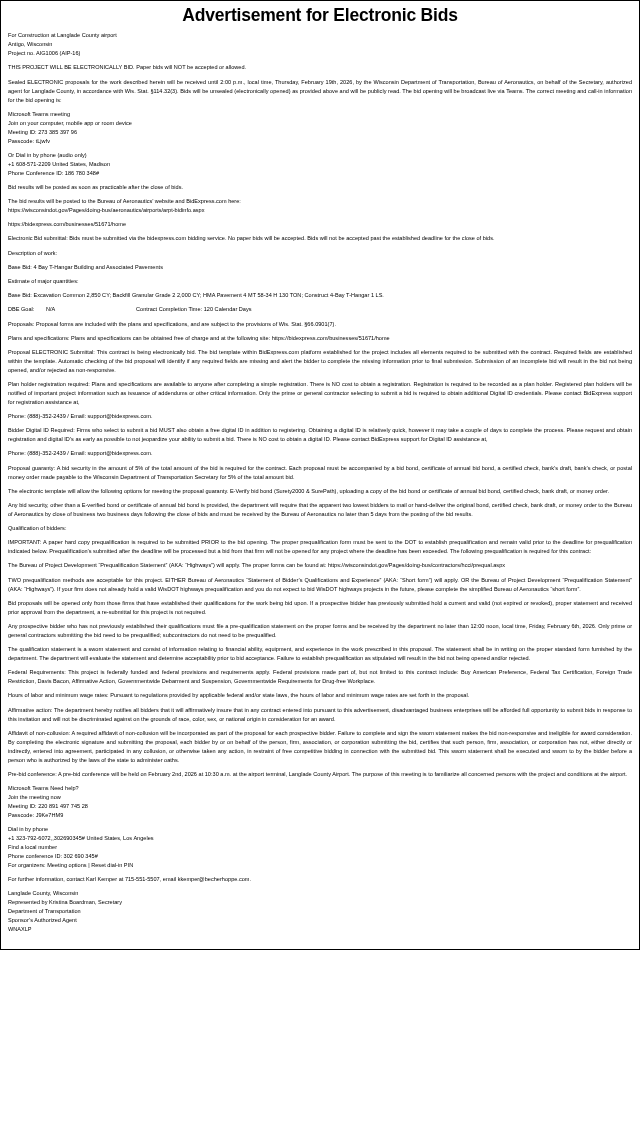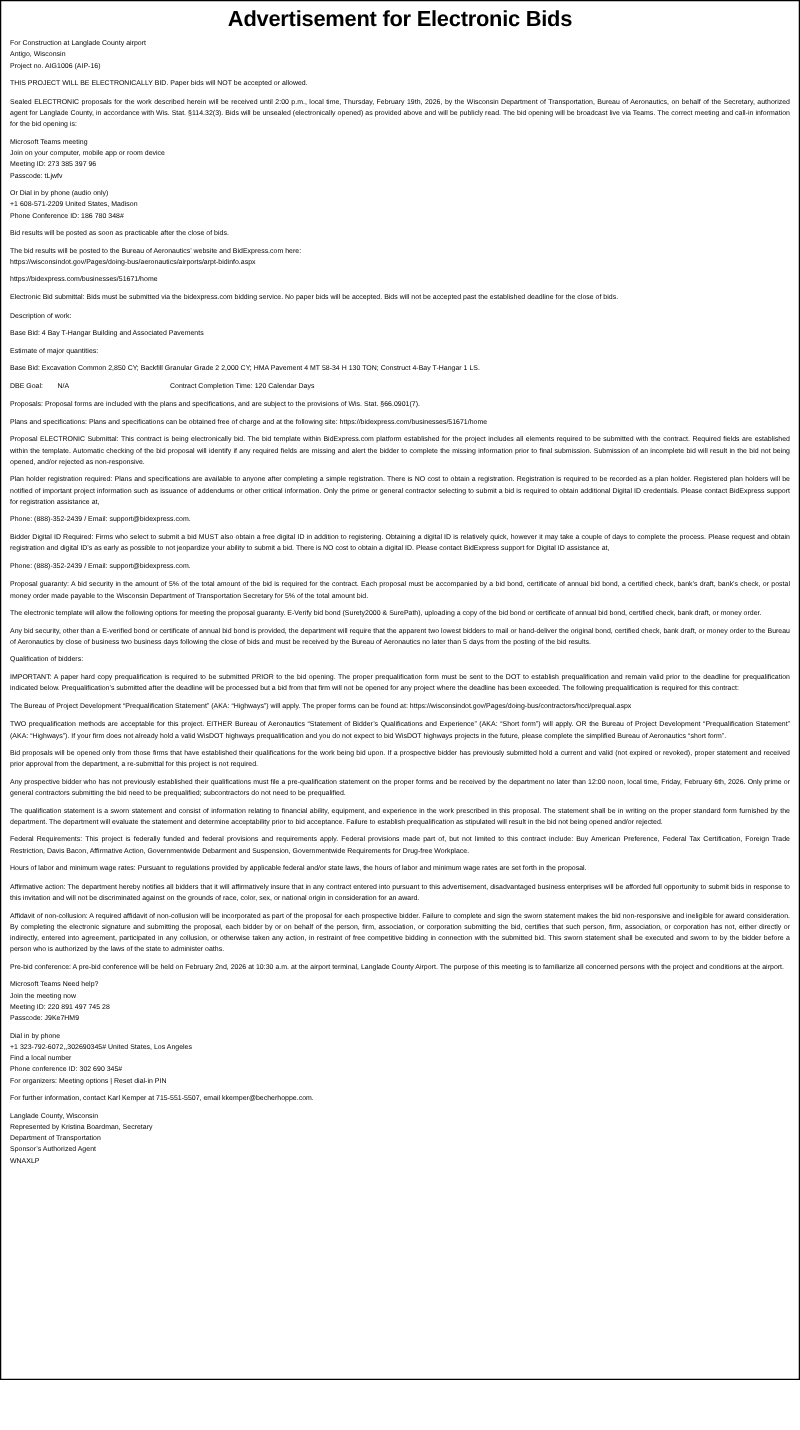--- a/index.html
+++ b/index.html
@@ -10,21 +10,21 @@
   body {
     width: 640px;
     height: 1144px;
     font-family: "Liberation Sans", sans-serif;
     color: #000000;
     overflow: hidden;
   }
   #page {
     box-sizing: border-box;
     width: 640px;
-    height: 1104px;
+    height: 950px;
     border: 1px solid #000000;
     padding: 4px 7px 0 7px;
     background: #ffffff;
   }
   #doc-title {
     text-align: center;
     font-size: 17.5px;
     font-weight: bold;
     letter-spacing: -0.2px;
     margin: 1px 0 6px 0;

